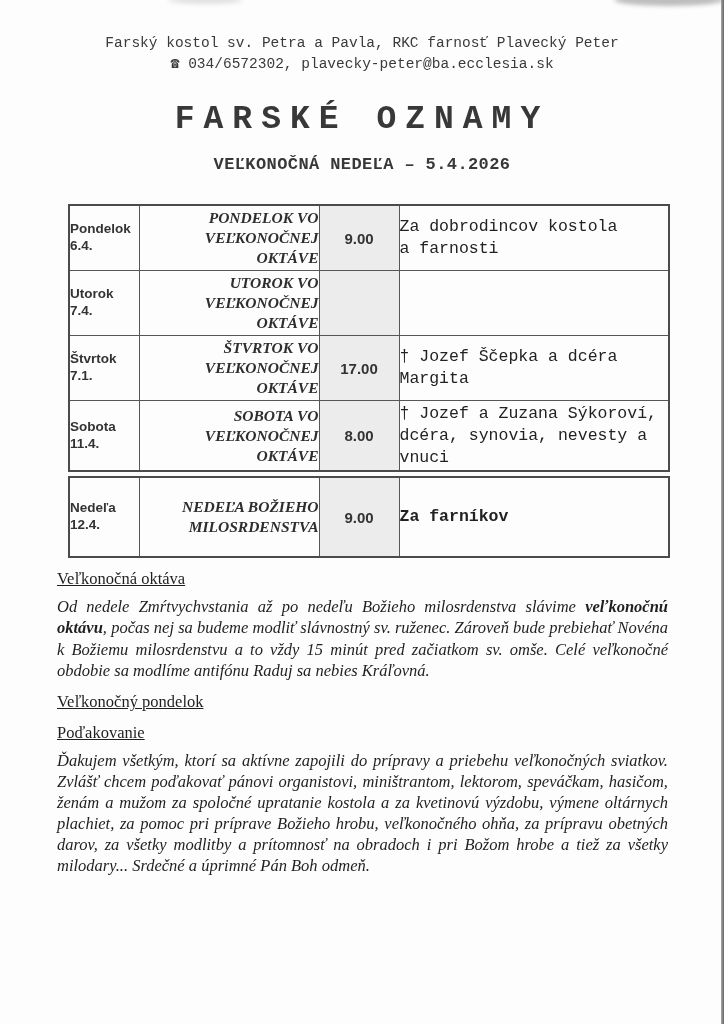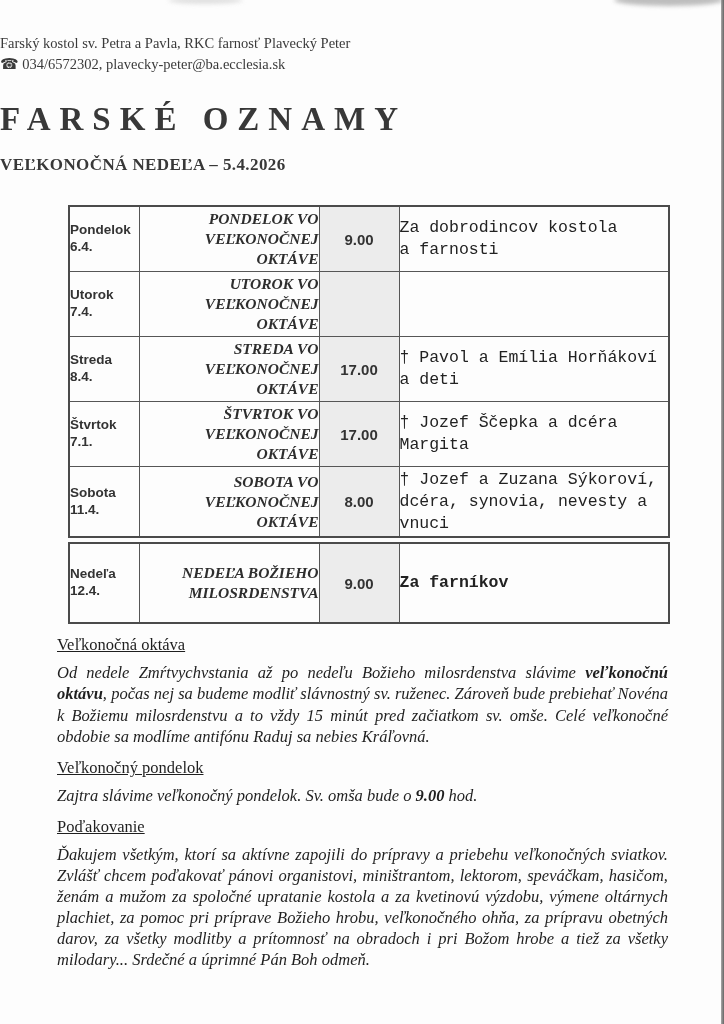--- a/index.html
+++ b/index.html
@@ -40,21 +40,22 @@
     width: 75px; height: 7px;
     background: #d9d9d9;
     border-radius: 50%;
     filter: blur(2px);
     opacity: .8;
   }
 
   
   .header {
     padding-top: 33px;
-    font-family: Liberation Serif, serif;
+    text-align: center;
+    font-family: Liberation Mono, monospace;
     color: #3a3a3a;
   }
   .church-line {
     font-size: 14.5px;
     line-height: 21px;
   }
   .contact-line {
     font-size: 14.5px;
     line-height: 21px;
   }
@@ -198,32 +199,20 @@
               <div>7.4.</div>
             </td>
           <td class="feast-cell">UTOROK VO
 VEĽKONOČNEJ
 OKTÁVE</td>
           <td class="time-cell"></td>
           <td class="intention-cell"></td>
         </tr>
         <tr class="r-tall">
           <td class="day-cell">
-              <div>Streda</div>
-              <div>8.4.</div>
-            </td>
-          <td class="feast-cell">STREDA VO
-VEĽKONOČNEJ
-OKTÁVE</td>
-          <td class="time-cell">17.00</td>
-          <td class="intention-cell">† Pavol a Emília Horňákoví
-a deti</td>
-        </tr>
-        <tr class="r-tall">
-          <td class="day-cell">
               <div>Štvrtok</div>
               <div>7.1.</div>
             </td>
           <td class="feast-cell">ŠTVRTOK VO
 VEĽKONOČNEJ
 OKTÁVE</td>
           <td class="time-cell">17.00</td>
           <td class="intention-cell">† Jozef Ščepka a dcéra Margita</td>
         </tr>
         <tr class="r-tall">
@@ -261,19 +250,18 @@
         </tr>
       </tbody>
     </table>
   </div>
 
   <div class="sections">
     <div class="section-heading">Veľkonočná oktáva</div>
     <div class="section-paragraph"><span>Od nedele Zmŕtvychvstania až po nedeľu Božieho milosrdenstva slávime </span><span class="b">veľkonočnú oktávu</span><span>, počas nej sa budeme modliť slávnostný sv. ruženec. Zároveň bude prebiehať Novéna k Božiemu milosrdenstvu a to vždy 15 minút pred začiatkom sv. omše. Celé veľkonočné obdobie sa modlíme antifónu Raduj sa nebies Kráľovná.</span></div>
 
     <div class="section-heading">Veľkonočný pondelok</div>
-    <div class="section-paragraph"><span>Zajtra slávime veľkonočný pondelok. Sv. omša bude o </span><span class="b">9.00</span><span> hod.</span></div>
 
     <div class="section-heading">Poďakovanie</div>
     <div class="section-paragraph"><span>Ďakujem všetkým, ktorí sa aktívne zapojili do prípravy a priebehu veľkonočných sviatkov. Zvlášť chcem poďakovať pánovi organistovi, miništrantom, lektorom, speváčkam, hasičom, ženám a mužom za spoločné upratanie kostola a za kvetinovú výzdobu, výmene oltárnych plachiet, za pomoc pri príprave Božieho hrobu, veľkonočného ohňa,  za prípravu obetných darov, za všetky modlitby a prítomnosť na obradoch i pri Božom hrobe a tiež za všetky milodary... Srdečné a úprimné Pán Boh odmeň.</span></div>
   </div>
 
 </div>
 
 </body></html>

